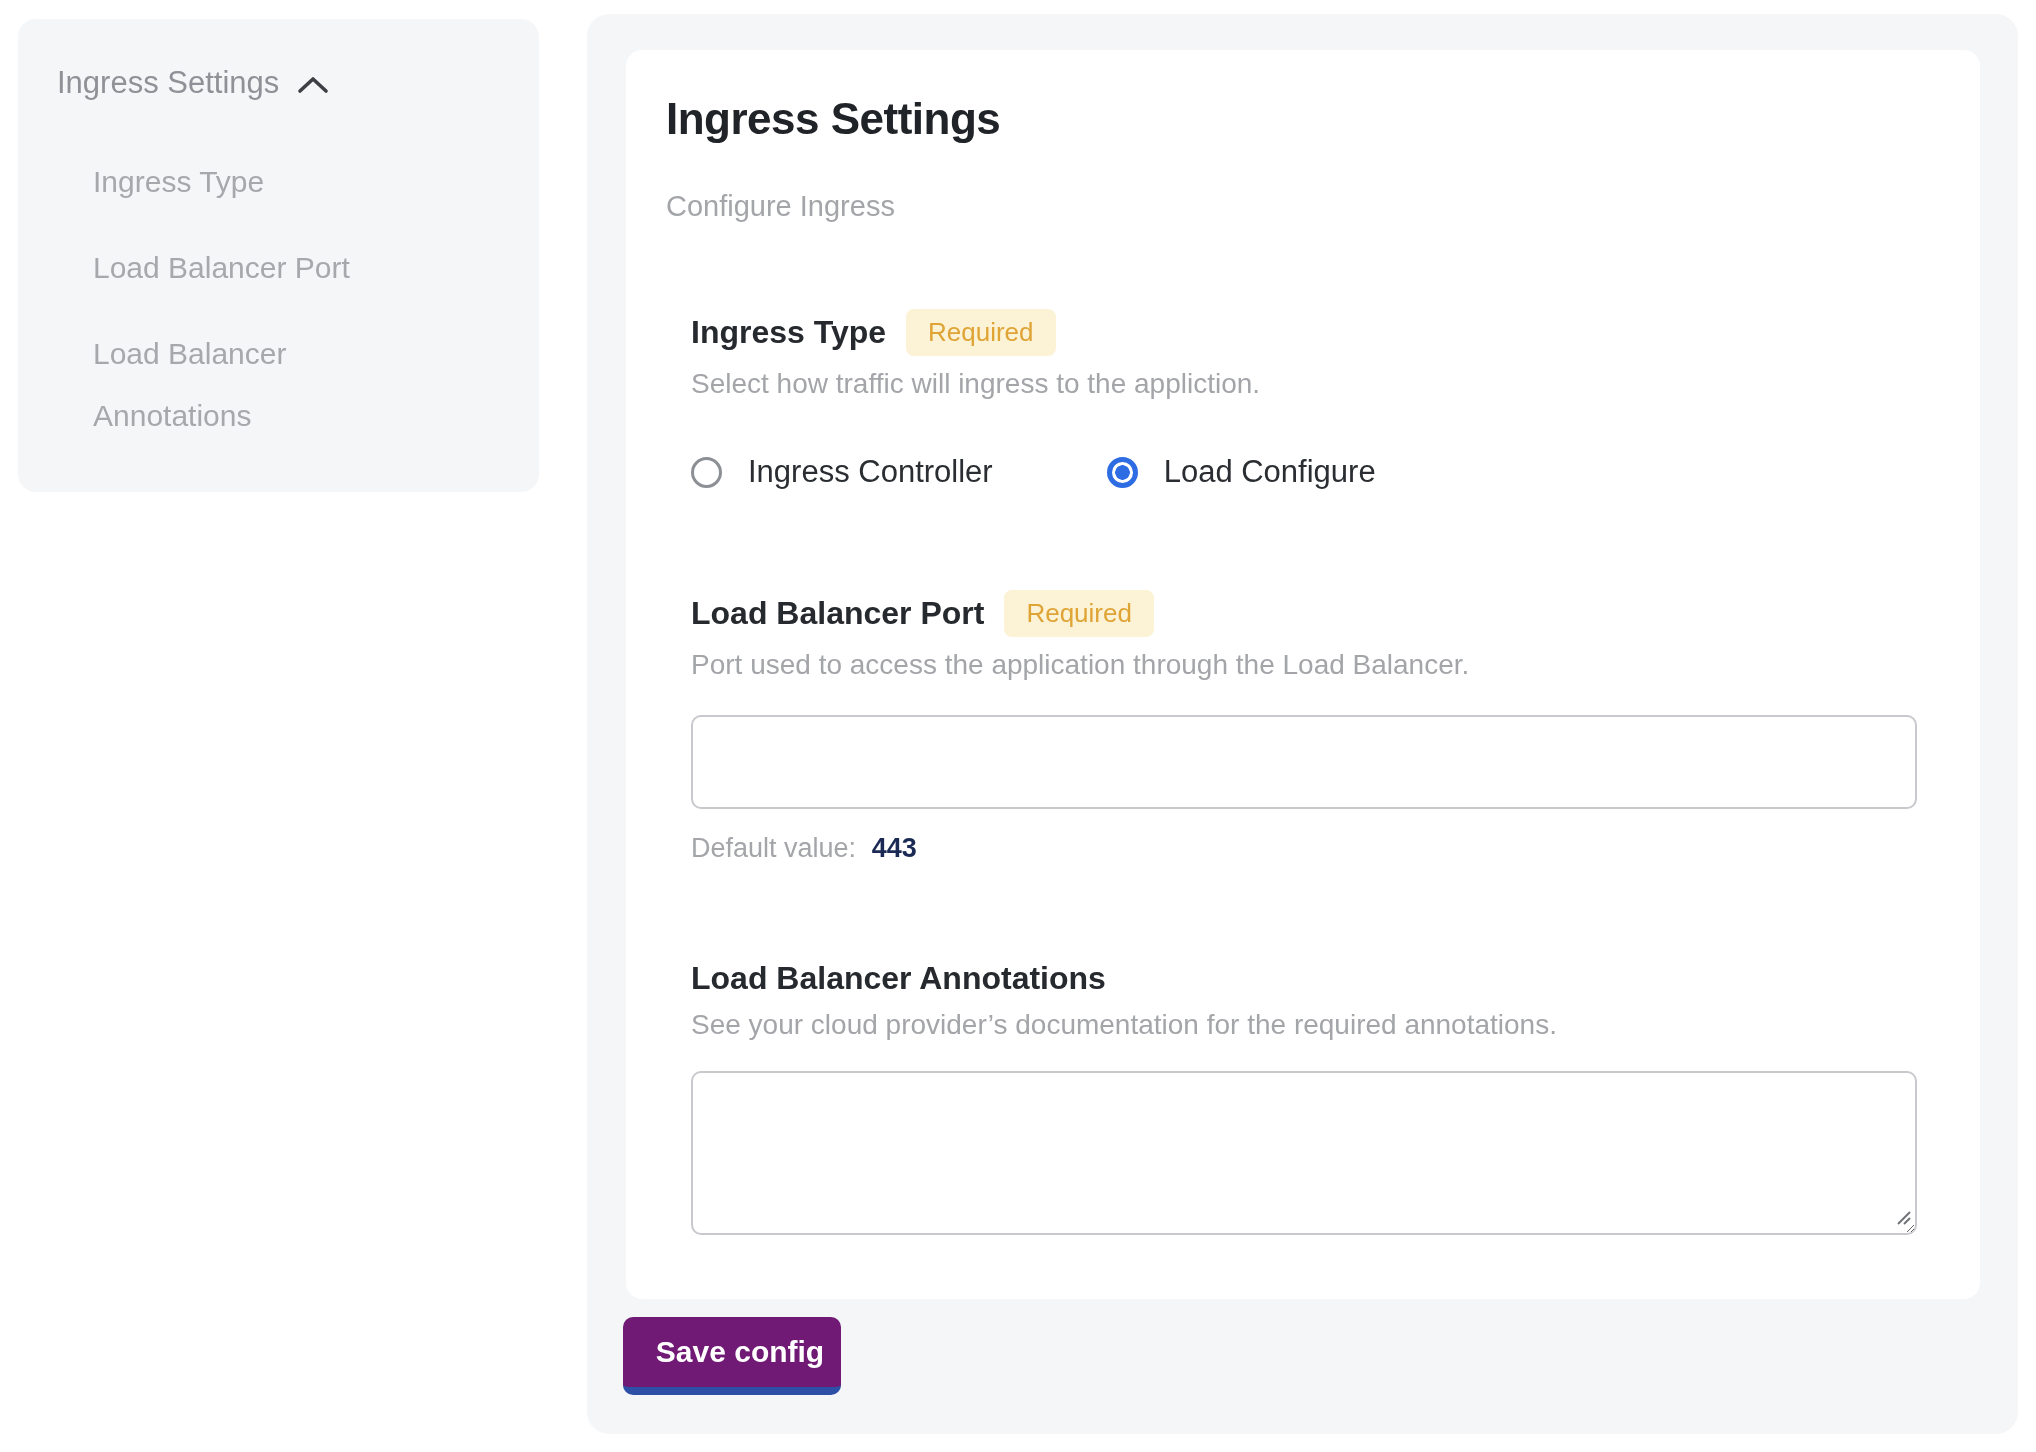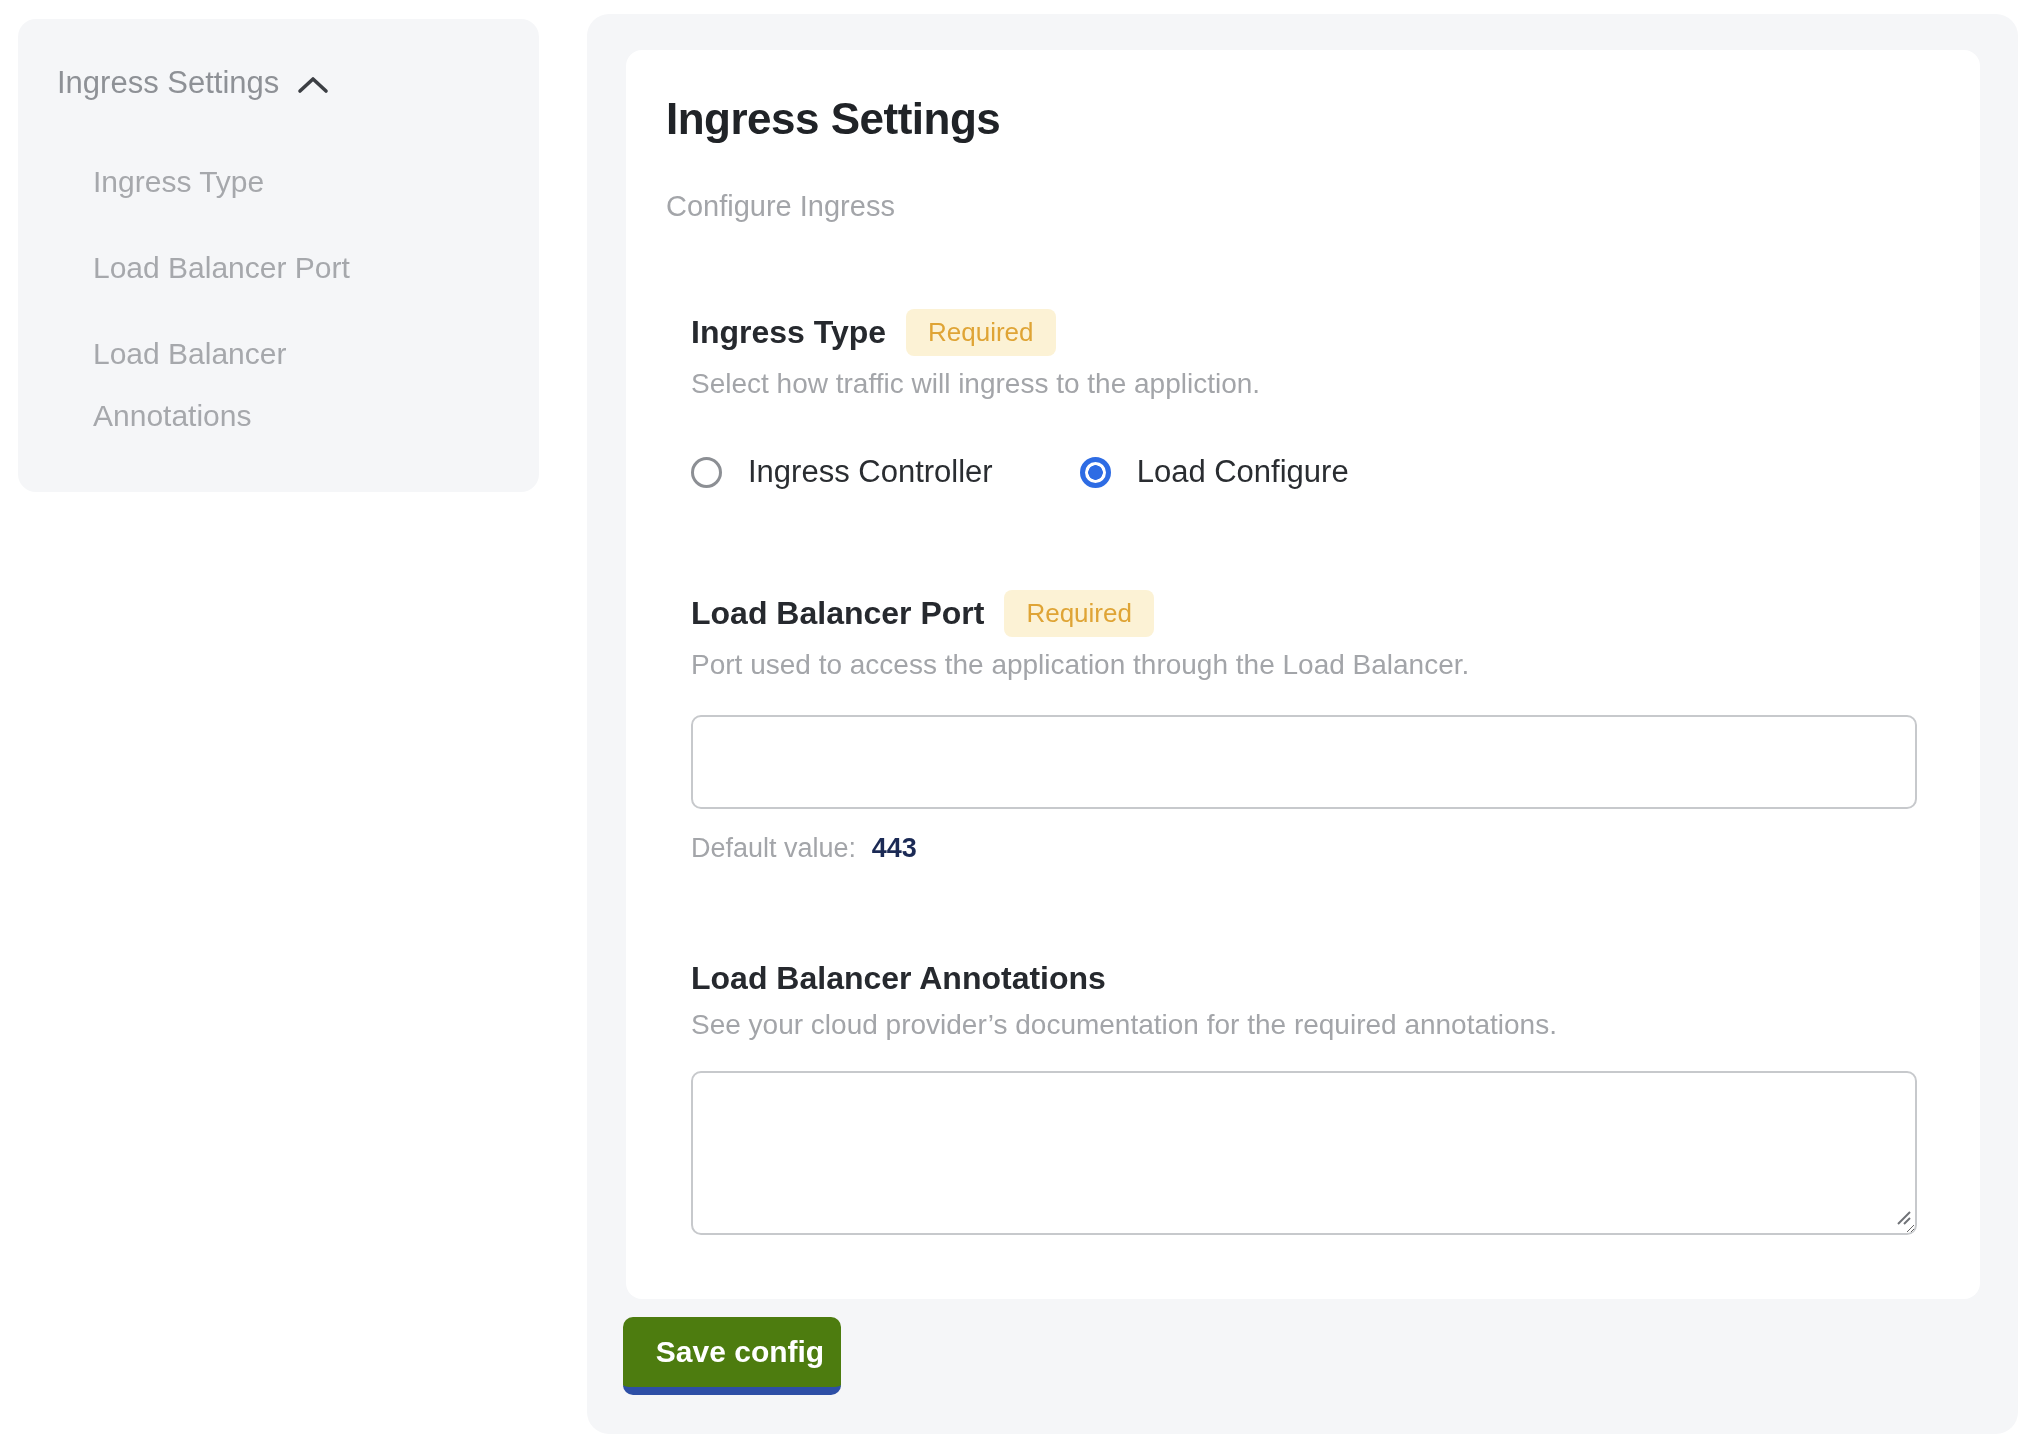--- a/index.html
+++ b/index.html
@@ -34,21 +34,21 @@
   .card-subtitle { font-size:29px; color:#a3a5a9; margin-bottom:86px; }
 
   .sections { margin-left:25px; width:1226px; }
 
   .sec-head { display:flex; align-items:center; gap:20px; }
   .sec-label { font-size:32px; font-weight:700; color:#26292e; }
   .badge { font-size:26px; color:#dfa435; background:#fcf2d5;
            padding:8px 22px; border-radius:8px; }
   .sec-desc { font-size:28px; color:#a3a5a9; margin-top:12px; }
 
-  .radio-row { display:flex; align-items:center; margin-top:54px; gap:87px; }
+  .radio-row { display:flex; align-items:center; margin-top:54px; gap:114px; }
   .radio-opt { display:flex; align-items:center; gap:26px; cursor:pointer; }
   .radio-dot { width:31px; height:31px; border-radius:50%; flex:0 0 auto;
                border:3px solid #8c8f94; background:#fff; }
   .radio-dot.selected {
     border:5px solid #2e6ce4;
     background:radial-gradient(circle, #2e6ce4 0 7px, #ffffff 7.5px 100%);
   }
   .radio-label { font-size:31px; font-weight:500; color:#2a2d31; }
 
   .sec-port { margin-top:100px; }
@@ -67,21 +67,21 @@
     display:block; width:100%; height:164px;
     border:2px solid #c7c9cc; border-radius:10px; background:#fff;
     font-size:30px; padding:16px 24px; color:#26292e; outline:none;
     resize:both; font-family:"Liberation Sans", sans-serif;
   }
   .grip { position:absolute; right:5px; bottom:5px; pointer-events:none; }
 
   .save-btn {
     position:absolute; left:36px; top:1303px;
     width:218px; height:78px;
-    background:#4d7c0f; border:none; border-bottom:8px solid #2d4fa6;
+    background:#701a75; border:none; border-bottom:8px solid #2d4fa6;
     border-radius:10px; color:#ffffff; font-size:30px; font-weight:700;
     font-family:"Liberation Sans", sans-serif; cursor:pointer;padding-left:16px;
   }
 </style>
 </head>
 <body>
 
 <nav class="sidebar">
   <div class="side-main">
     <span>Ingress Settings</span>

